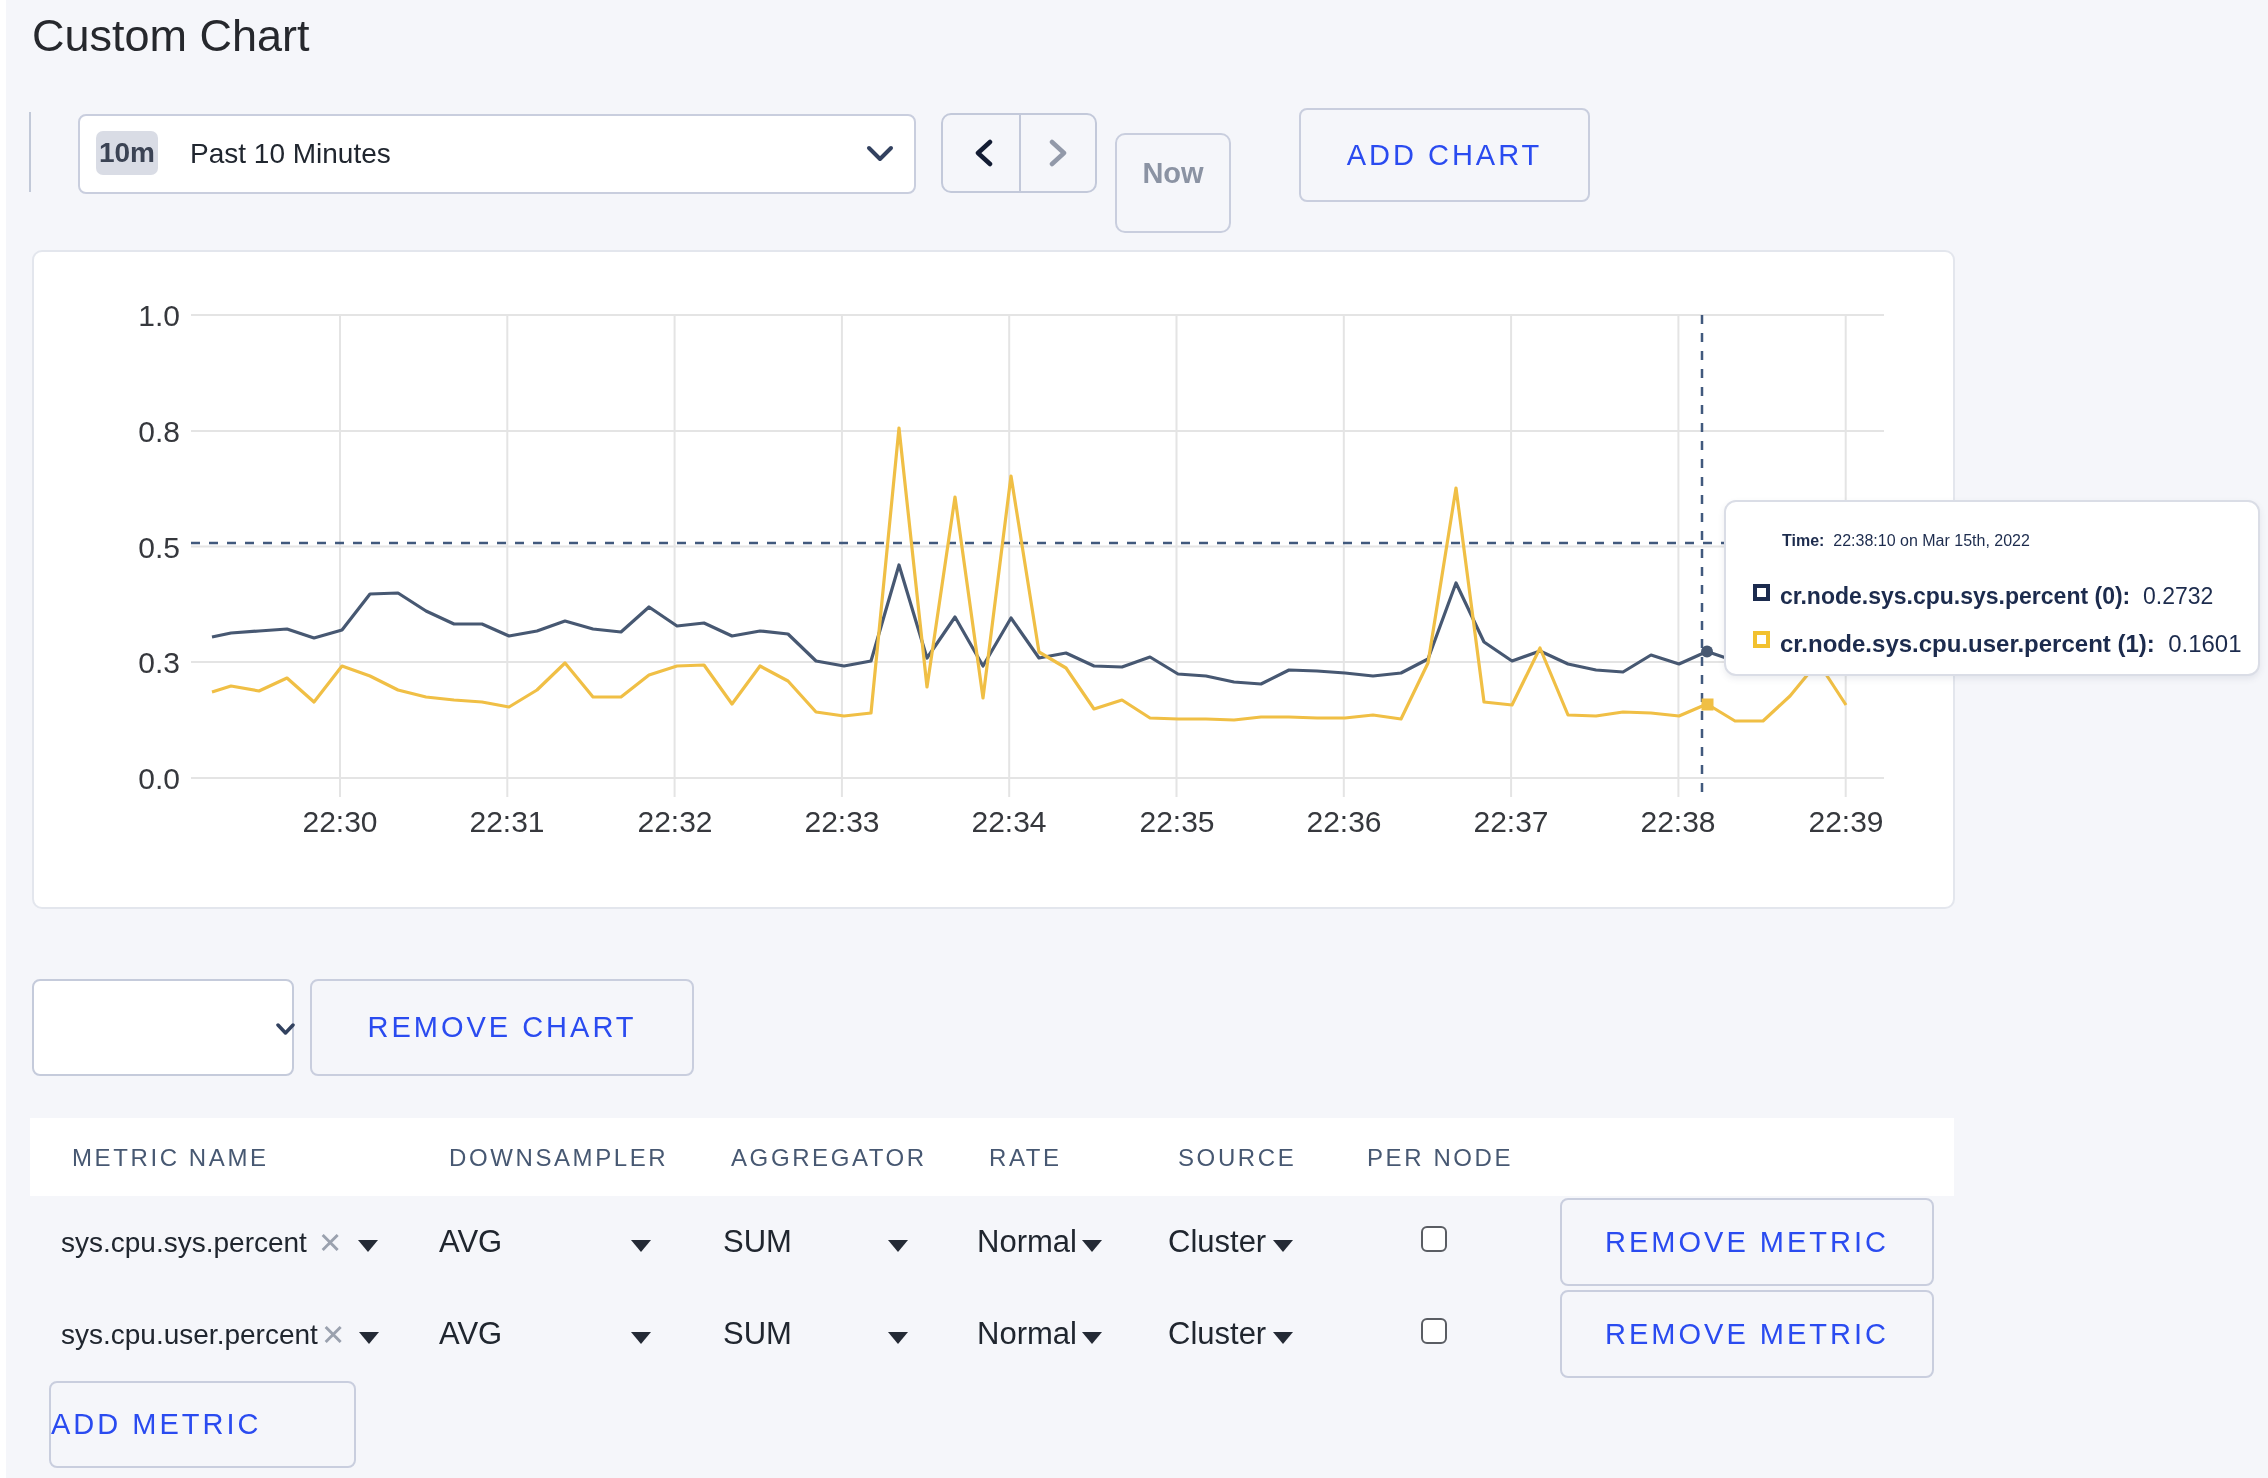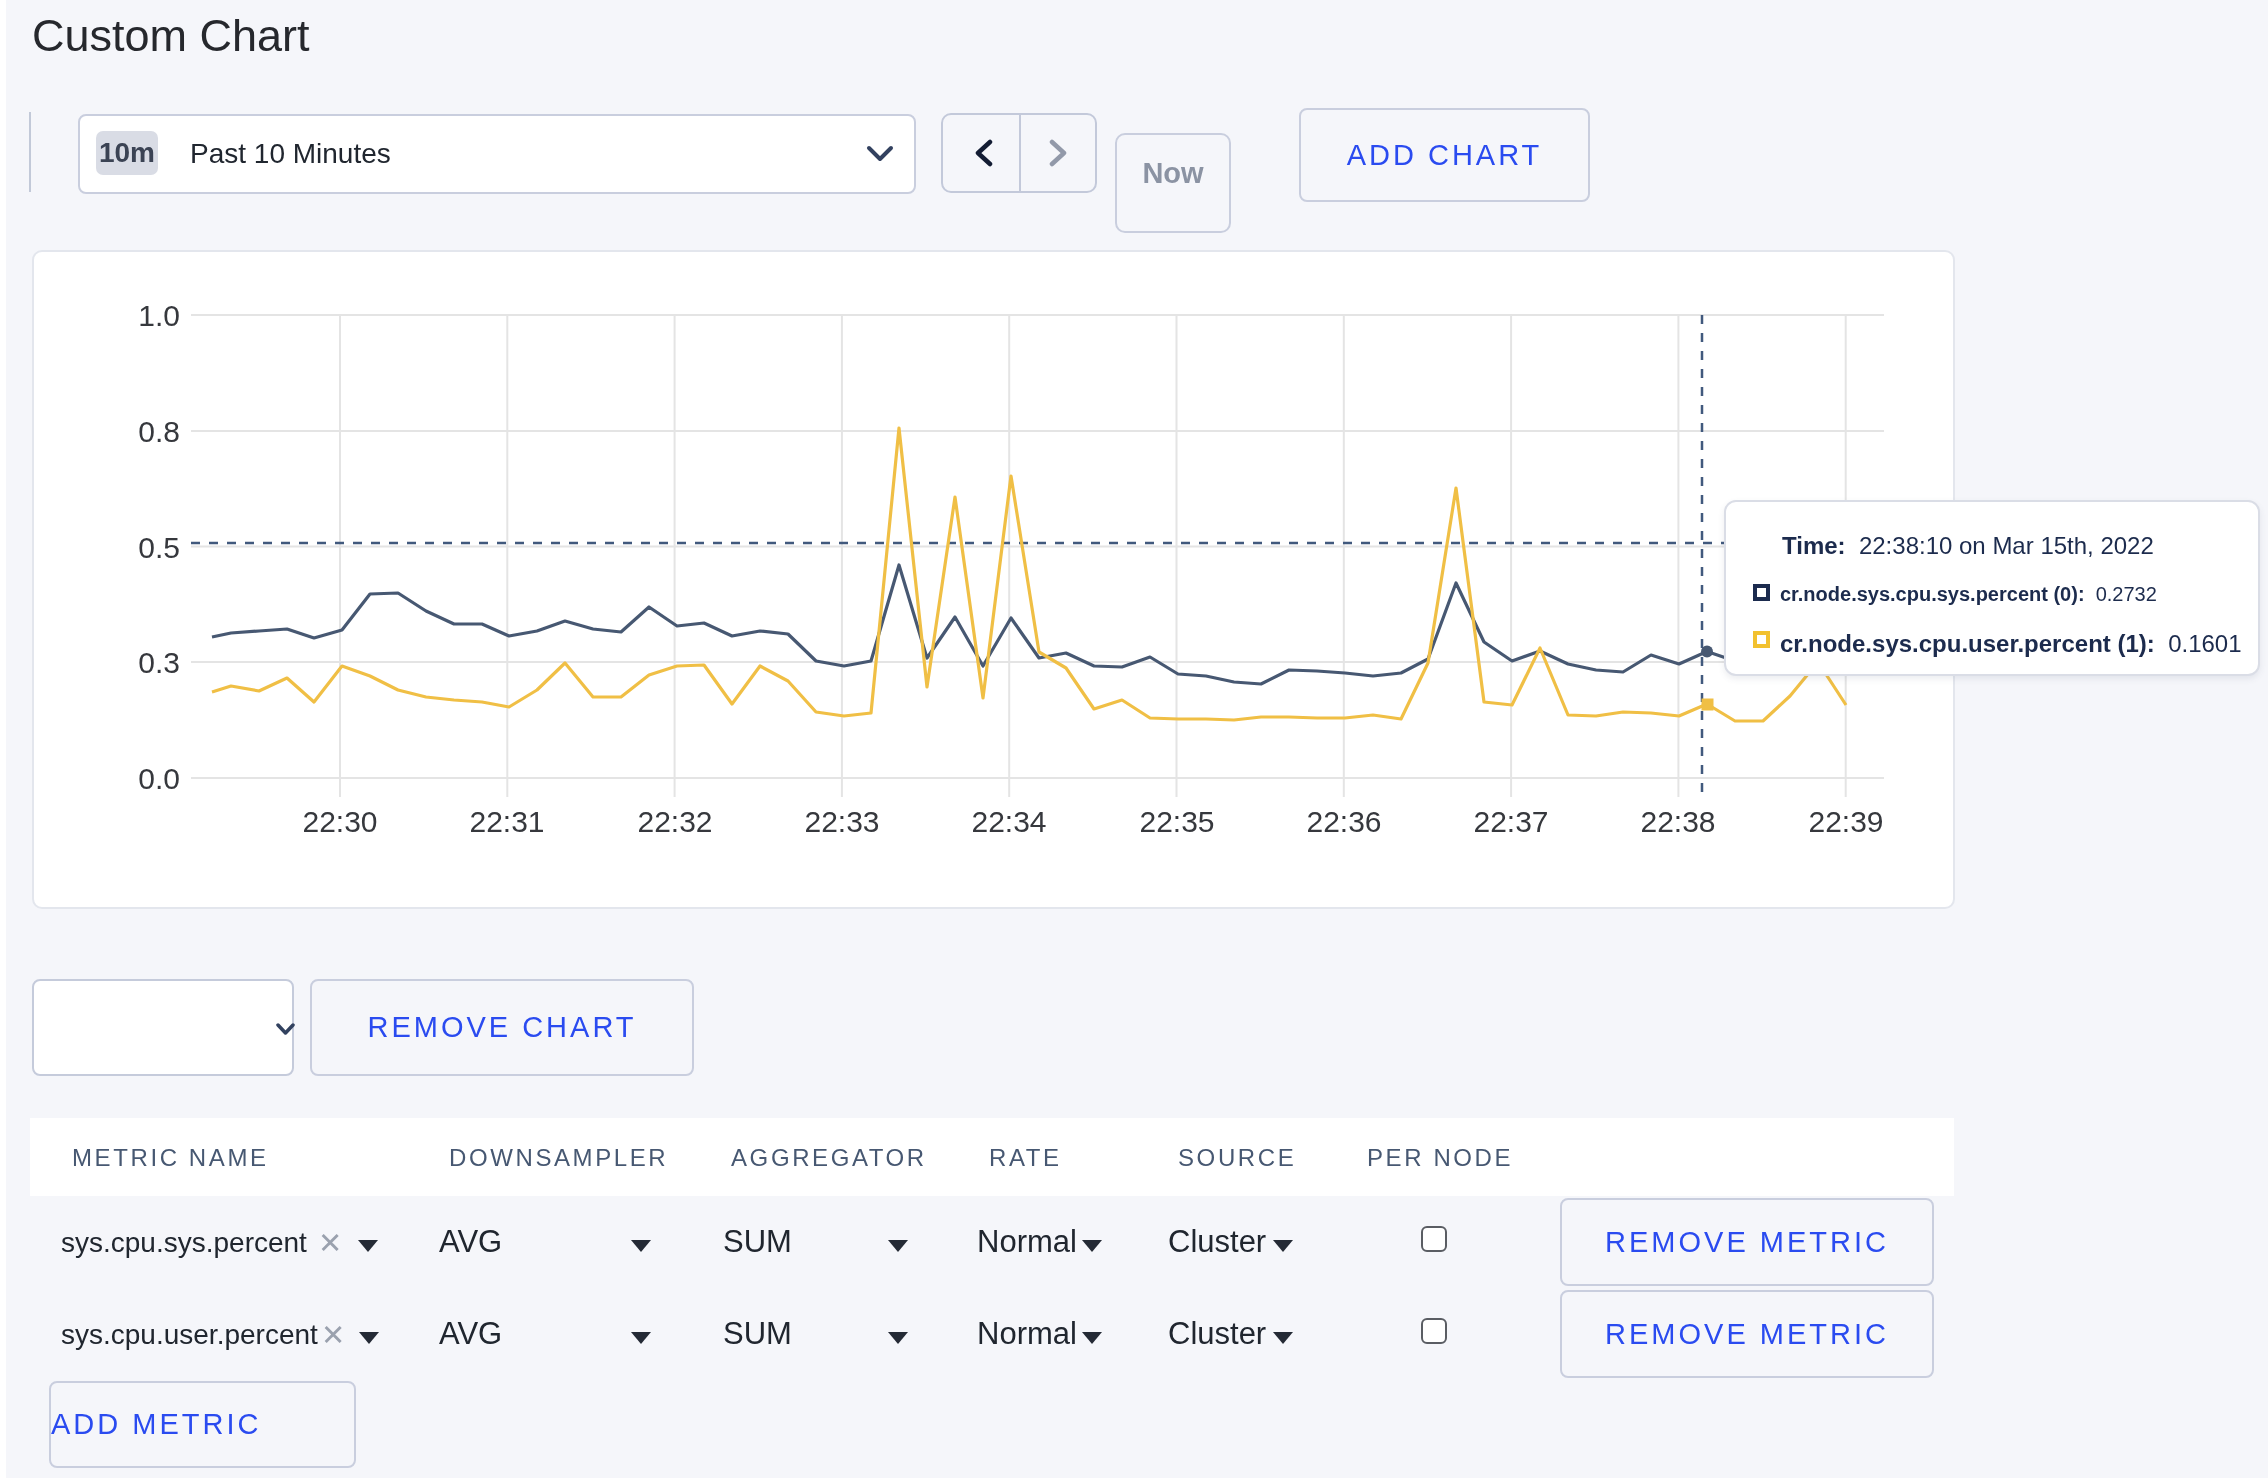--- a/index.html
+++ b/index.html
@@ -92,23 +92,23 @@
 
   <polyline fill="none" stroke="#475872" stroke-width="3.2" stroke-linejoin="round" points="180,387 199,383 227,381 255,379 282,388 310,380 338,344 366,343 394,361 422,374 450,374 477,386 505,381 533,371 561,379 589,382 617,357 645,376 672,373 700,386 728,381 756,384 784,411 812,416 839,411 867,315 895,408 923,367 951,416 979,368 1007,408 1034,403 1062,416 1090,417 1118,407 1146,424 1174,426 1202,432 1229,434 1257,420 1285,421 1313,423 1341,426 1369,423 1396,409 1424,333 1452,392 1480,411 1508,401 1536,414 1564,420 1591,422 1619,405 1647,414 1675,401.5 1703,411 1731,415 1759,416 1786,410 1814,407"></polyline>
 
   <polyline fill="none" stroke="#f0bf45" stroke-width="3.2" stroke-linejoin="round" points="180,442 199,436 227,441 255,428 282,452 310,416 338,426 366,440 394,447 422,450 450,452 477,457 505,440 533,413 561,447 589,447 617,425 645,416 672,415 700,454 728,416 756,431 784,462 812,466 839,463 867,178 895,437 923,247 951,448 979,226 1007,402 1034,418 1062,459 1090,450 1118,468 1146,469 1174,469 1202,470 1229,467 1257,467 1285,468 1313,468 1341,465 1369,469 1396,413 1424,238 1452,452 1480,455 1508,398 1536,465 1564,466 1591,462 1619,463 1647,466 1675,454 1703,471 1731,471 1758,446 1786,412 1814,455"></polyline>
 
   <circle cx="1675" cy="401.5" r="6" fill="#475872"></circle>
   <rect x="1669.5" y="448.5" width="12" height="12" fill="#f0bf45"></rect>
 </svg>
 
 <div class="abs" style="left:1724px;top:500px;width:536px;height:176px;background:#ffffff;border:2px solid #dadde6;border-radius:12px;box-shadow:0 3px 6px rgba(70,80,110,0.10);white-space:nowrap;">
-  <div class="abs" style="left:56px;top:30px;font-size:24px;color:#1c2b4d;"><b>Time:</b>&nbsp;&nbsp;<span style="font-weight:400;">22:38:10 on Mar 15th, 2022</span></div>
+  <div class="abs" style="left:56px;top:30px;font-size:16px;color:#1c2b4d;"><b>Time:</b>&nbsp;&nbsp;<span style="font-weight:400;">22:38:10 on Mar 15th, 2022</span></div>
   <div class="abs" style="left:27px;top:82px;width:17px;height:17px;border:4px solid #1b2b4e;"></div>
-  <div class="abs" style="left:54px;top:81px;font-size:20px;color:#1c2b4d;font-weight:700;">cr.node.sys.cpu.sys.percent (0):&nbsp;&nbsp;<span style="font-weight:400;">0.2732</span></div>
+  <div class="abs" style="left:54px;top:81px;font-size:23px;color:#1c2b4d;font-weight:700;">cr.node.sys.cpu.sys.percent (0):&nbsp;&nbsp;<span style="font-weight:400;">0.2732</span></div>
   <div class="abs" style="left:27px;top:129px;width:17px;height:17px;border:4px solid #f2c12f;"></div>
   <div class="abs" style="left:54px;top:128px;font-size:24px;color:#1c2b4d;font-weight:700;">cr.node.sys.cpu.user.percent (1):&nbsp;&nbsp;<span style="font-weight:400;">0.1601</span></div>
 </div>
 
 <div class="abs" style="left:32px;top:979px;width:262px;height:97px;background:#ffffff;border:2px solid #c5cbdb;border-radius:8px;">
   <svg class="abs" style="left:242px;top:40px;" width="19" height="16">
       <polyline points="2,4 9.5,12 17,4" fill="none" stroke="#32415f" stroke-width="3.5" stroke-linecap="round" stroke-linejoin="round"></polyline>
     </svg>
 </div>
 <div class="btn" style="left:310px;top:979px;width:384px;height:97px;">

